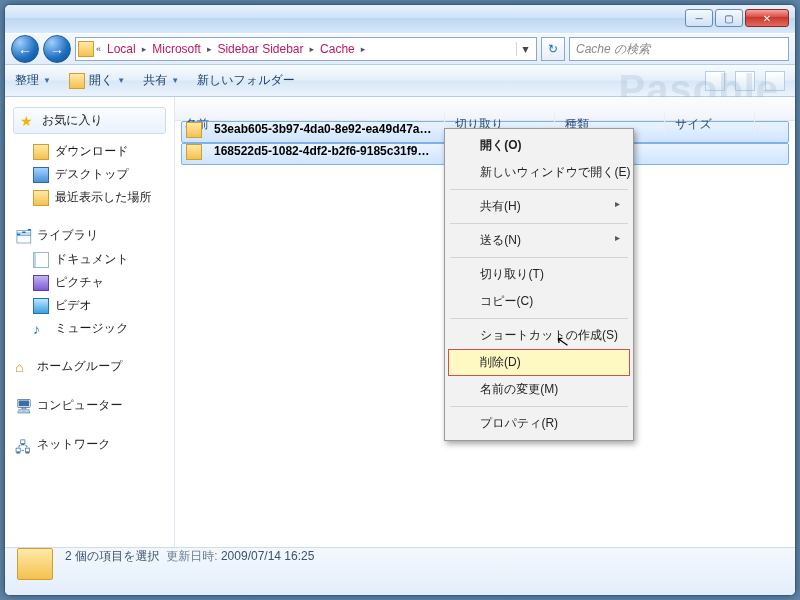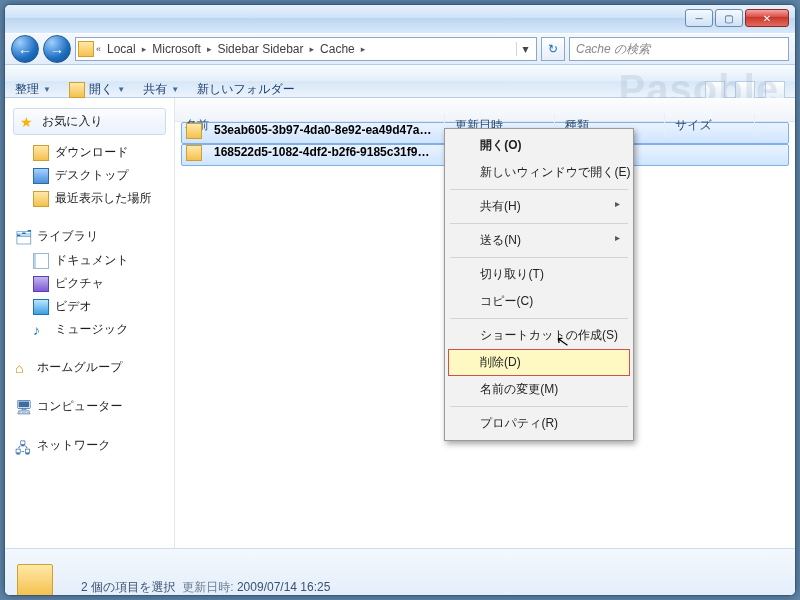--- a/index.html
+++ b/index.html
@@ -5,26 +5,26 @@
   * { box-sizing: border-box; font-family: "Segoe UI","Meiryo",sans-serif; }
   body { margin:0; background:#5e86ab; width:800px; height:600px; overflow:hidden; font-size:12px; }
   .window { position:absolute; left:4px; top:4px; width:792px; height:592px; background:#fff; border:1px solid #3b5a7a; border-radius:6px; overflow:hidden; box-shadow:0 0 8px rgba(0,0,0,.4); }
   .titlebar { height:28px; background:linear-gradient(#e8f1fb,#cfe3f8 45%,#bcd6f0 46%,#d7e8fa); display:flex; justify-content:flex-end; align-items:flex-start; padding:4px 6px 0 0; gap:2px; }
   .tbtn { width:28px; height:18px; border:1px solid #6a8bb0; border-radius:3px; background:linear-gradient(#f4f9ff,#cfe1f5); font-size:10px; display:flex; align-items:center; justify-content:center; color:#2b4c6f; }
   .tbtn.close { background:linear-gradient(#f5a3a0,#d94b3f 45%,#c8382c 46%,#e26a5f); color:#fff; border-color:#8a2b22; width:44px; }
   .navbar { height:32px; background:linear-gradient(#f4f8fd,#e3eefb); border-top:1px solid #fff; border-bottom:1px solid #b7cde6; display:flex; align-items:center; padding:0 6px; gap:4px; }
   .navbtn { width:28px; height:28px; border-radius:50%; background:radial-gradient(circle at 30% 25%,#9ed0ff,#1e6fc0 60%,#0a4a8a); border:1px solid #2a5d90; position:relative; display:flex; align-items:center; justify-content:center; color:#fff; font-size:14px; }
   .addr { flex:1; height:24px; border:1px solid #8ca8c6; background:#fff; display:flex; align-items:center; padding:0 2px; gap:2px; }
   .addr .fico { width:16px; height:16px; background:linear-gradient(#ffe9a8,#f4c14e); border:1px solid #cfa030; }
-  .crumb { padding:0 4px; color:#404040; white-space:nowrap; }
+  .crumb { padding:0 4px; color:#be185d; white-space:nowrap; }
   .sep { color:#555; font-size:9px; }
   .addr-drop { width:18px; text-align:center; color:#444; border-left:1px solid #cfd9e6; }
   .refresh { width:24px; height:24px; border:1px solid #8ca8c6; background:linear-gradient(#fff,#e6eef9); display:flex; align-items:center; justify-content:center; color:#1e6fc0; }
   .search { width:220px; height:24px; border:1px solid #8ca8c6; background:#fff; display:flex; align-items:center; padding:0 6px; color:#888; font-style:italic; }
-  .toolbar { height:32px; background:linear-gradient(#f7fbff,#e5effa 48%,#d8e7f7 52%,#ebf3fc); border-bottom:1px solid #b7cde6; display:flex; align-items:flex-start; padding:16px 10px; gap:18px; color:#1a3e6e; }
+  .toolbar { height:32px; background:linear-gradient(#f7fbff,#e5effa 48%,#d8e7f7 52%,#ebf3fc); border-bottom:1px solid #b7cde6; display:flex; align-items:center; padding:8px 10px; gap:18px; color:#1a3e6e; }
   .toolbar .org { font-weight:normal; display:flex; align-items:center; gap:4px; }
   .toolbar .tri { font-size:8px; color:#3b6da3; }
   .toolbar .right { margin-left:auto; display:flex; gap:10px; }
   .tbicon { width:20px; height:20px; border:1px solid #b7cde6; background:linear-gradient(#fff,#e0ecf9); }
   .body { display:flex; height:calc(100% - 28px - 32px - 32px - 48px); }
   .nav { width:170px; border-right:1px solid #e0e7f0; padding:8px 4px; overflow:hidden; }
   .navhdr { display:flex; align-items:center; gap:6px; padding:4px 6px; color:#222; }
   .navitem { display:flex; align-items:center; gap:6px; padding:3px 6px 3px 24px; color:#1a1a1a; }
   .fav-bar { background:linear-gradient(#fbfcff,#eaf2fc); border:1px solid #cdddf0; border-radius:3px; margin:2px 4px 6px; }
   .ico { width:16px; height:16px; display:inline-block; }
@@ -45,21 +45,21 @@
   .rows { }
   .row { display:flex; align-items:flex-start; height:22px; padding-left:10px; gap:12px;font-weight:bold; }
   .row.sel { background:linear-gradient(#eaf3ff,#cfe5ff); border:1px solid #7fb1e8; border-radius:2px; margin:0 6px; padding-left:4px; }
   .row .fn { white-space:nowrap; overflow:hidden; text-overflow:ellipsis; max-width:250px; }
   .context { position:absolute; left:444px; top:128px; width:190px; background:#f2f2f2; border:1px solid #9a9a9a; box-shadow:2px 3px 6px rgba(0,0,0,.35); padding:3px; }
   .context .mi { padding:5px 14px 5px 32px; color:#222; white-space:nowrap; position:relative; }
   .context .mi.hl { border:1px solid #d05050; background:#fef9c3; padding:4px 13px 4px 31px; }
   .context hr { border:none; border-top:1px solid #d4d4d4; margin:3px 2px; }
   .context .arr::after { content:"▸"; position:absolute; right:10px; color:#555; font-size:10px; }
   .cursor { position:absolute; left:556px; top:332px; font-size:16px; color:#000; pointer-events:none; transform:rotate(-10deg); }
-  .status { height:48px; background:linear-gradient(#f4f8fd,#e3eefb); border-top:1px solid #cdddf0; display:flex; align-items:flex-end; padding:0 12px; gap:28px; color:#3b5270; }
+  .status { height:48px; background:linear-gradient(#f4f8fd,#e3eefb); border-top:1px solid #cdddf0; display:flex; align-items:flex-start; padding:0 12px; gap:12px; color:#3b5270; }
   .status .bigfol { width:36px; height:32px; background:linear-gradient(#ffe9a8,#f4c14e); border:1px solid #cfa030; border-radius:2px; }
   .watermark { position:absolute; right:16px; top:62px; font-size:40px; font-weight:700; color:rgba(150,170,195,.25); letter-spacing:1px; pointer-events:none; }
 </style>
 </head>
 <body>
 
 <div class="window">
 
   <div class="titlebar">
     <div class="tbtn">─</div>
@@ -164,21 +164,21 @@
       <div style="height:14px"></div>
       <div class="navhdr">
           <span class="ico net">🖧</span>
           <span>ネットワーク</span>
         </div>
     </div>
 
     <div class="list">
       <div class="cols">
         <div class="col" style="width:270px">名前</div>
-        <div class="col" style="width:110px">更新日時</div>
+        <div class="col" style="width:110px">切り取り</div>
         <div class="col" style="width:110px">種類</div>
         <div class="col" style="width:90px">サイズ</div>
       </div>
       <div class="rows">
         <div class="row sel">
             <span class="ico fol"></span>
             <span class="fn">53eab605-3b97-4da0-8e92-ea49d47a…</span>
           </div>
         <div class="row sel">
             <span class="ico fol"></span>

